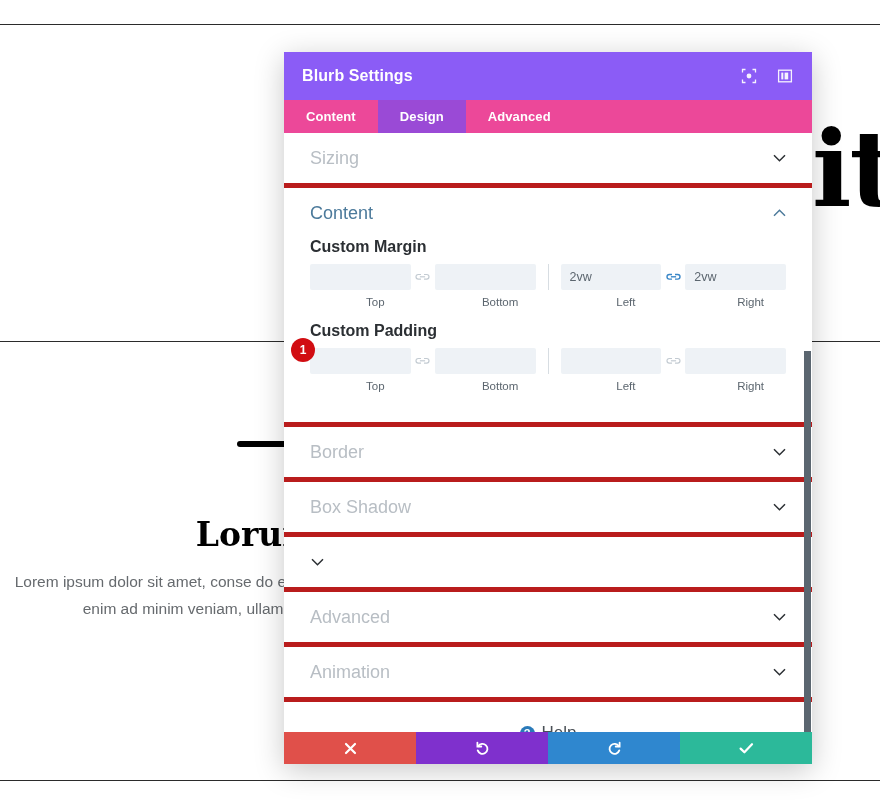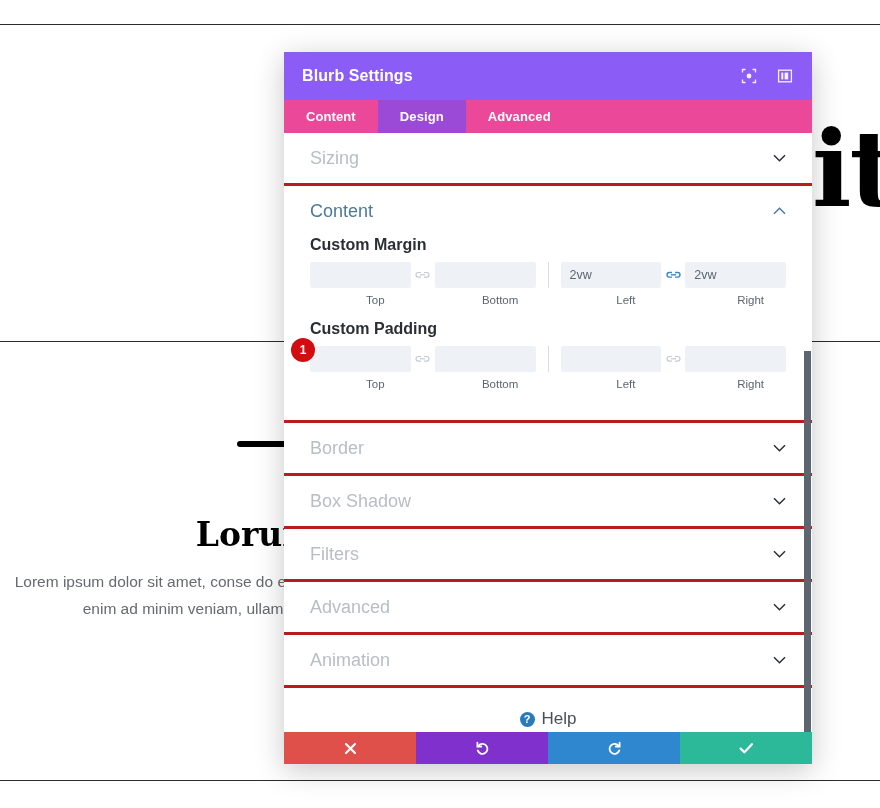--- a/index.html
+++ b/index.html
@@ -139,21 +139,21 @@
 
   .modal-body {
     flex: 1;
     position: relative;
     overflow: hidden;
     background: #ffffff;
   }
 
   
   .sec {
-    border-bottom: 3px solid #b91c1c;
+    border-bottom: 5px solid #b91c1c;
     background: #ffffff;
   }
   .sec-head {
     height: 50px;
     display: flex;
     align-items: center;
     padding: 0 26px 0 26px;
     cursor: pointer;
   }
   .sec-title {
@@ -490,21 +490,20 @@
           <div class="chev">
             <svg width="13" height="8" viewBox="0 0 13 8" fill="none" stroke="currentColor" stroke-width="1.5">
                 <path d="M1 1.3 L6.5 6.7 L12 1.3"></path>
               </svg>
           </div>
         </div>
       </div>
 
       <div class="sec">
         <div class="sec-head">
-          <div class="sec-title">Filters</div>
           <div class="chev">
             <svg width="13" height="8" viewBox="0 0 13 8" fill="none" stroke="currentColor" stroke-width="1.5">
                 <path d="M1 1.3 L6.5 6.7 L12 1.3"></path>
               </svg>
           </div>
         </div>
       </div>
 
       <div class="sec">
         <div class="sec-head">

